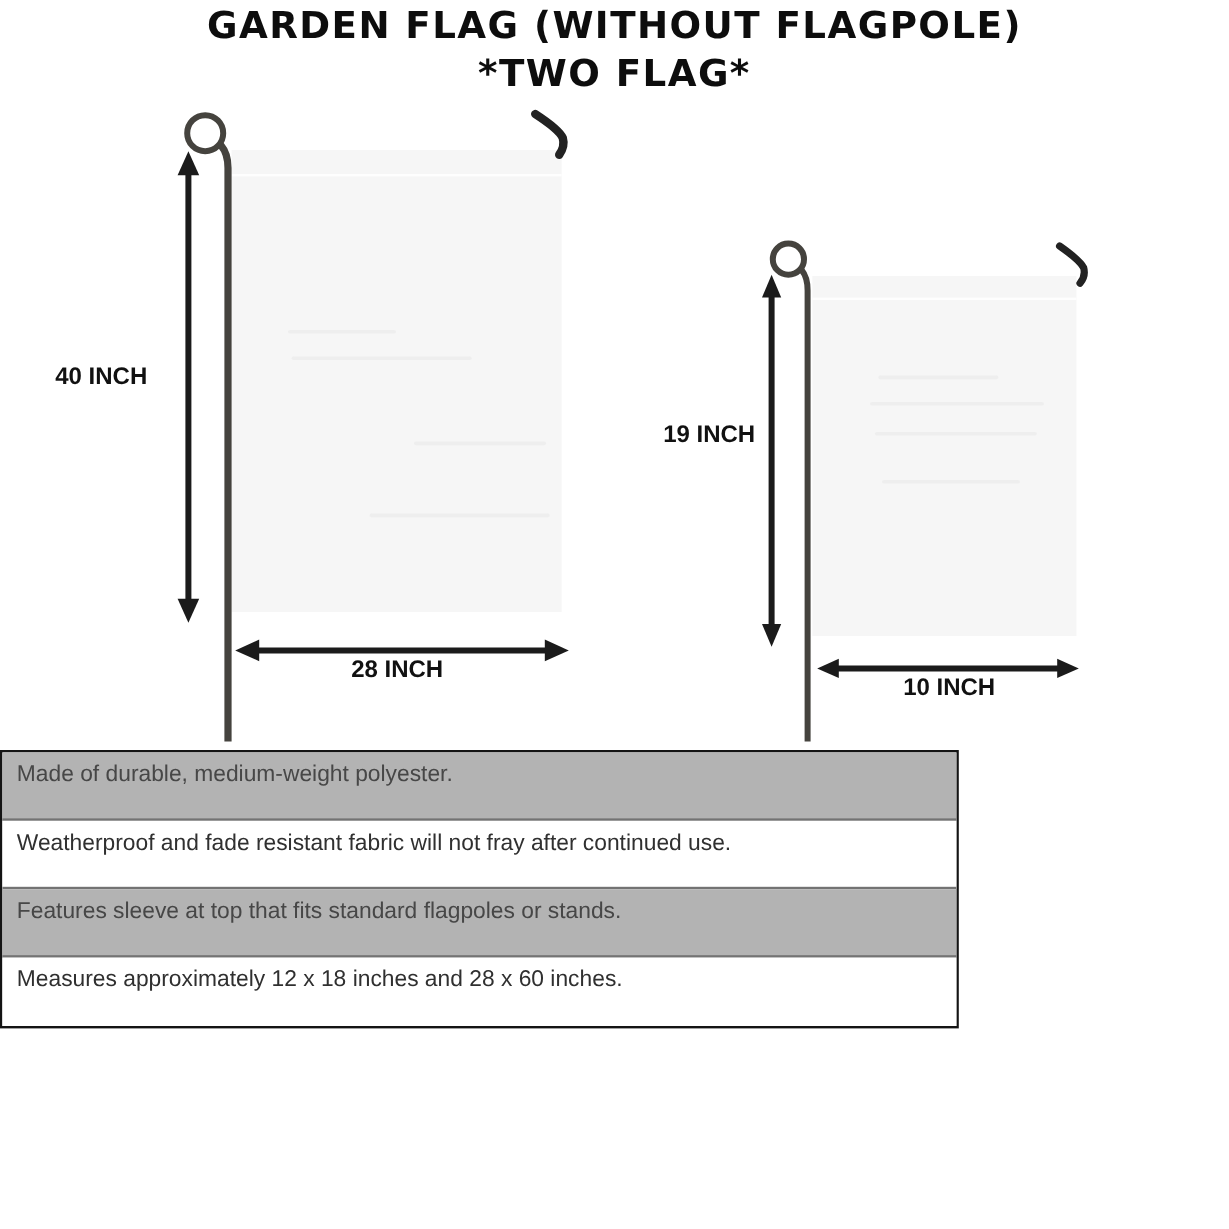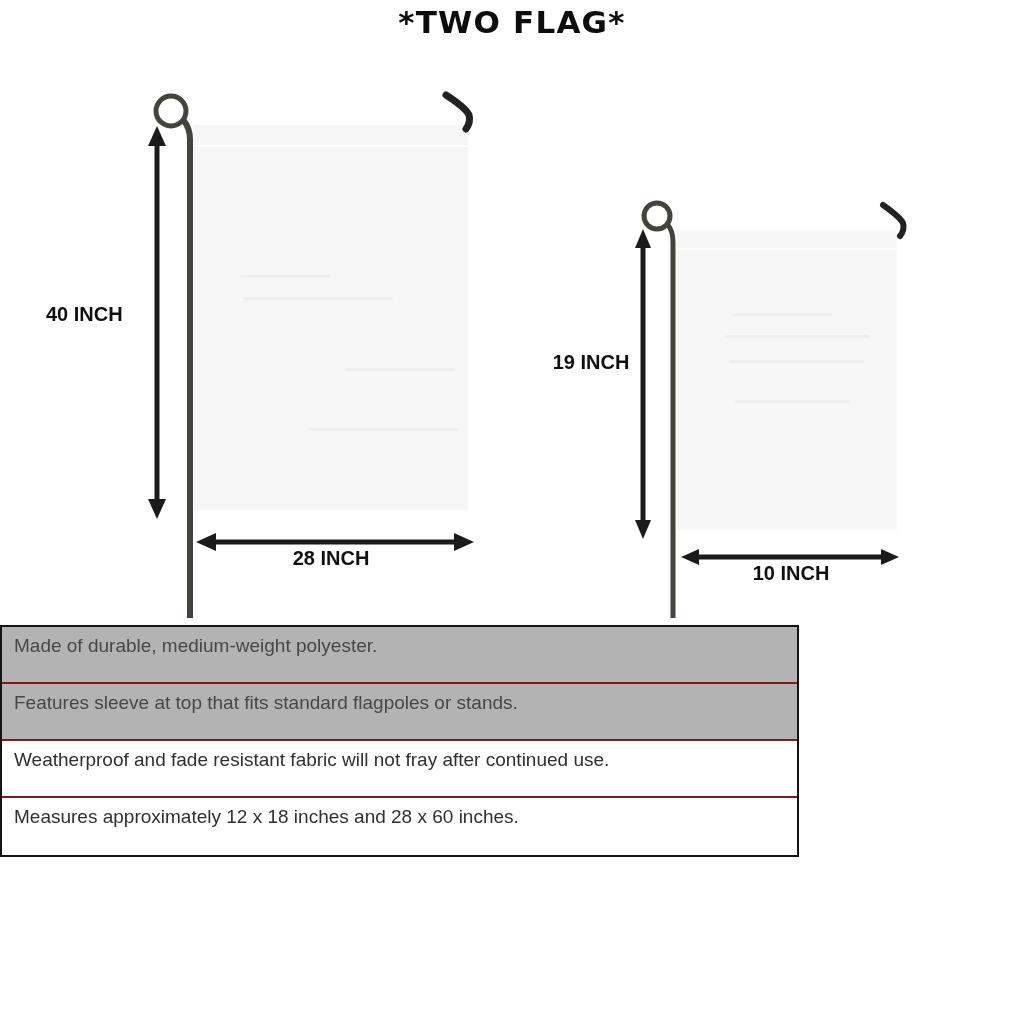--- a/index.html
+++ b/index.html
@@ -73,32 +73,33 @@
     left: 0; top: 625px;
     width: 795px;
     border: 2px solid #141414;
   }
   .spec-row {
     box-sizing: border-box;
     height: 57px;
     padding: 6px 12px 0 12px;
     font-size: 19px;
     line-height: 26px;
-    border-bottom: 2px solid #7f1d1d;
+    border-bottom: 2px solid #737373;
   }
   .spec-row:last-child { border-bottom: none; }
   .spec-row.gray  { background: #b3b3b3; color: #474747; }
   .spec-row.white { background: #ffffff; color: #303030; }
 </style>
 </head>
 <body>
 
 <div class="canvas">
 
   <div class="title">
+    <div class="line1">GARDEN FLAG (WITHOUT FLAGPOLE)</div>
     <div class="line2">*TWO FLAG*</div>
   </div>
 
   <div class="flag flag-large">
     <div class="sleeve-line" style="top:20px;"></div>
     <div class="ghost" style="top:150px; left:47px;  width:90px;"></div>
     <div class="ghost" style="top:172px; left:50px;  width:150px;"></div>
     <div class="ghost" style="top:243px; left:152px; width:110px;"></div>
     <div class="ghost" style="top:303px; left:115px; width:150px;"></div>
   </div>
@@ -152,18 +153,18 @@
     </g>
   </svg>
 
   <div class="dim-label lbl-h-large">40 INCH</div>
   <div class="dim-label lbl-w-large">28 INCH</div>
   <div class="dim-label lbl-h-small">19 INCH</div>
   <div class="dim-label lbl-w-small">10 INCH</div>
 
   <div class="spec-table">
     <div class="spec-row gray">Made of durable, medium-weight polyester.</div>
+    <div class="spec-row white">Weatherproof and fade resistant fabric will not fray after continued use.</div>
     <div class="spec-row gray">Features sleeve at top that fits standard flagpoles or stands.</div>
-    <div class="spec-row white">Weatherproof and fade resistant fabric will not fray after continued use.</div>
     <div class="spec-row white">Measures approximately 12 x 18 inches and 28 x 60 inches.</div>
   </div>
 
 </div>
 
 </body></html>

